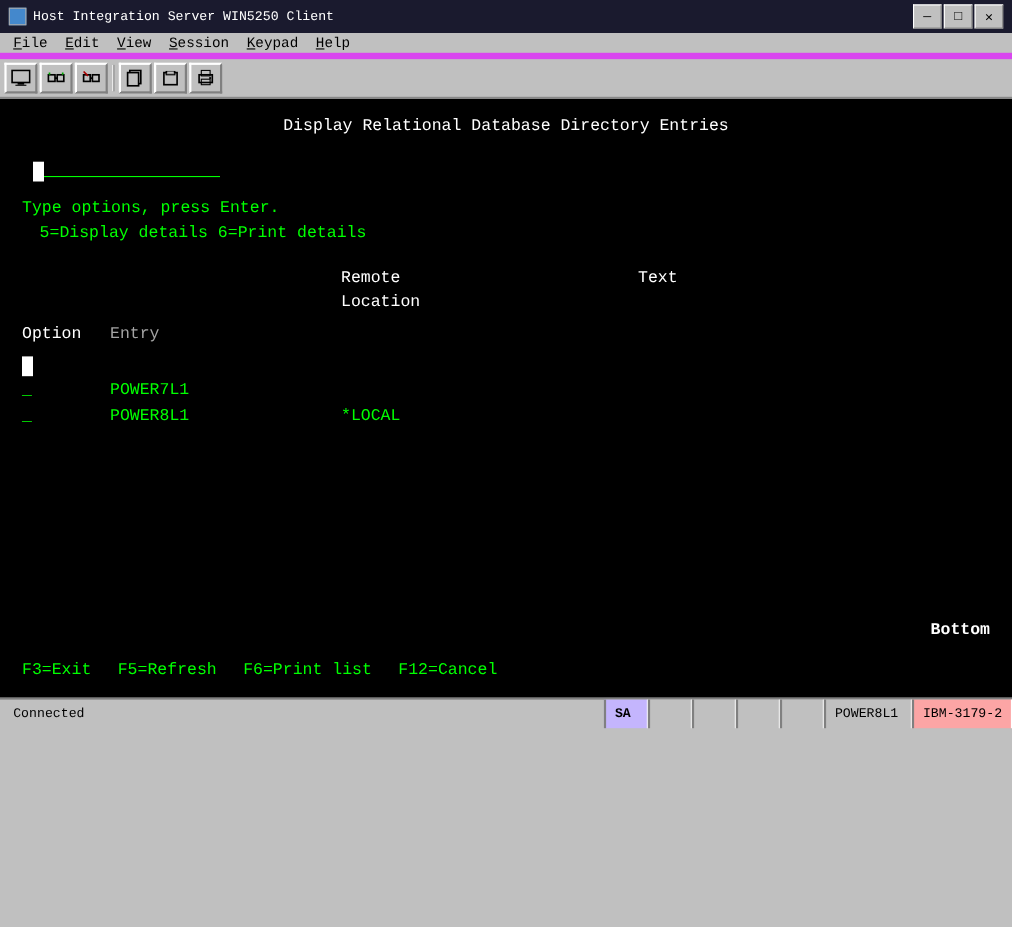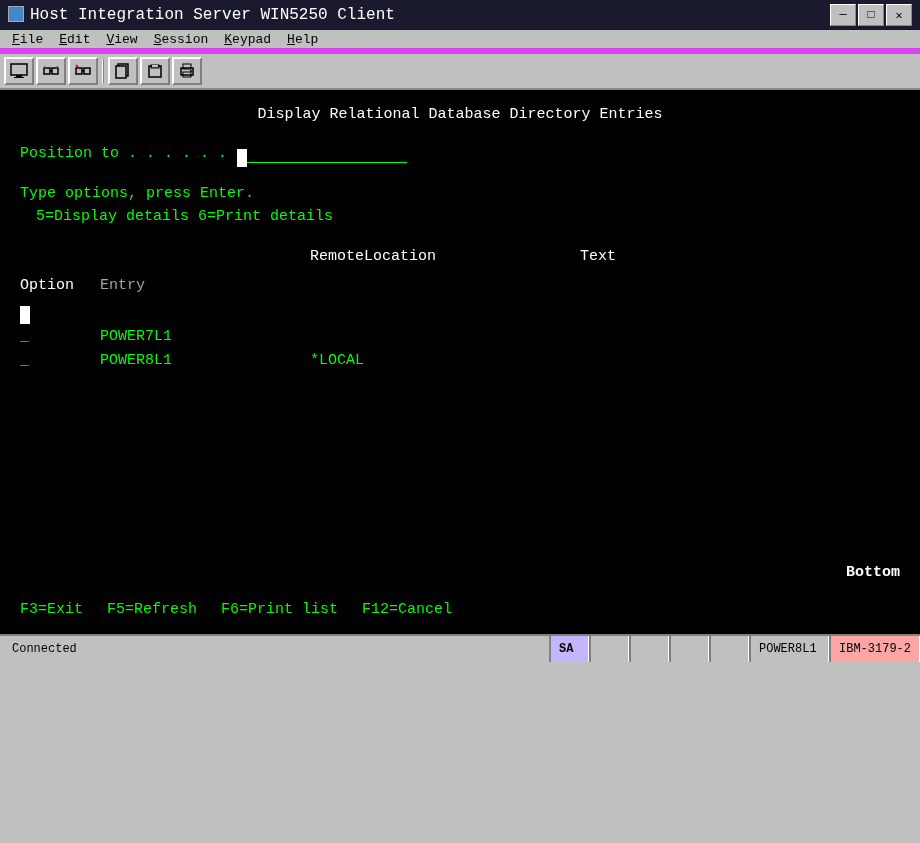--- a/index.html
+++ b/index.html
@@ -17,22 +17,23 @@
       color: white;
       display: flex;
       align-items: center;
       justify-content: space-between;
       padding: 4px 8px;
       height: 30px;
       user-select: none;
     }
     .title-bar-left {
       display: flex;
+      align-items: center;
       gap: 6px;
-      font-size: 16px;
+      font-size: 12px;
     }
     .title-bar-icon {
       width: 16px;
       height: 16px;
       background: #4488cc;
       display: inline-block;
       border: 1px solid #aaa;
     }
     .title-bar-controls {
       display: flex;
@@ -171,20 +172,21 @@
 
     .col-option { width: 80px; }
     .col-entry { width: 210px; }
     .col-remote { 
       width: 270px;
     }
     .col-text { width: 200px; }
 
     .col-remote-inner {
       display: flex;
+      flex-direction: column;
     }
 
     .table-row {
       display: flex;
       margin-top: 2px;
       color: #00ff00;
     }
 
     .row-option { width: 80px; color: #00ff00; }
     .row-entry { width: 210px; color: #00ff00; }
@@ -334,21 +336,20 @@
         <circle cx="13" cy="8" r="1" fill="#000"></circle>
       </svg>
   </div>
 </div>
 
 <div class="terminal">
 
   <div class="terminal-title">Display Relational Database Directory Entries</div>
 
   <div class="input-line">
-    <span class="terminal-label">Position to . . . . . .</span>
     <span class="terminal-input-field">
       <span class="terminal-cursor"></span>
     </span>
   </div>
 
   <div class="section-label" style="margin-top: 18px;">Type options, press Enter.</div>
   <div class="options-line">5=Display details   6=Print details</div>
 
   <div class="column-headers">
     <div class="col-option">&nbsp;</div>

